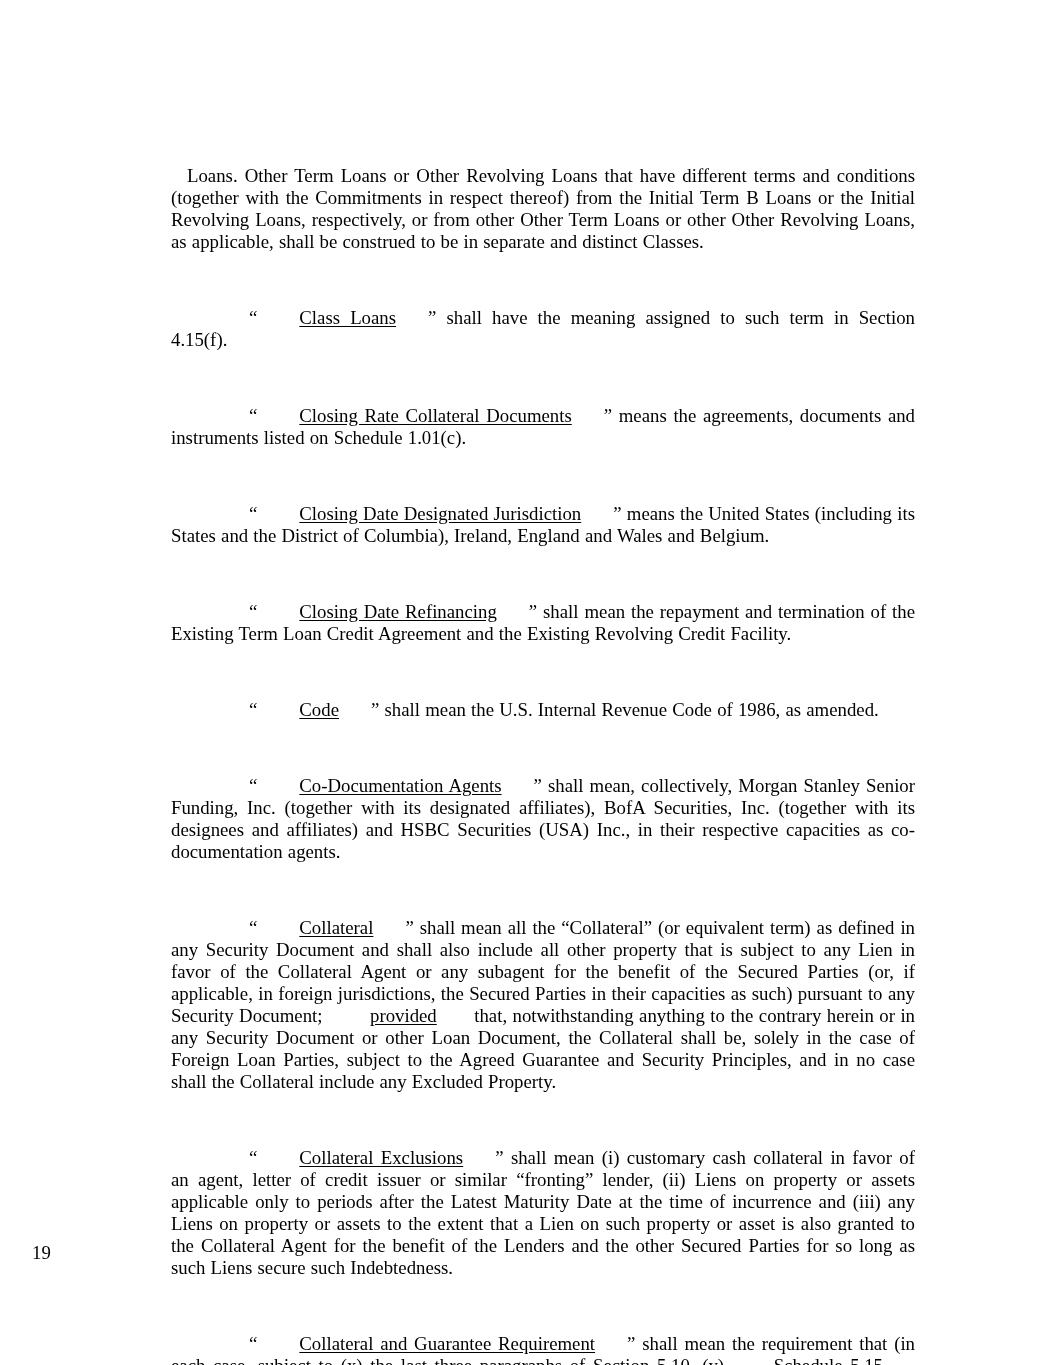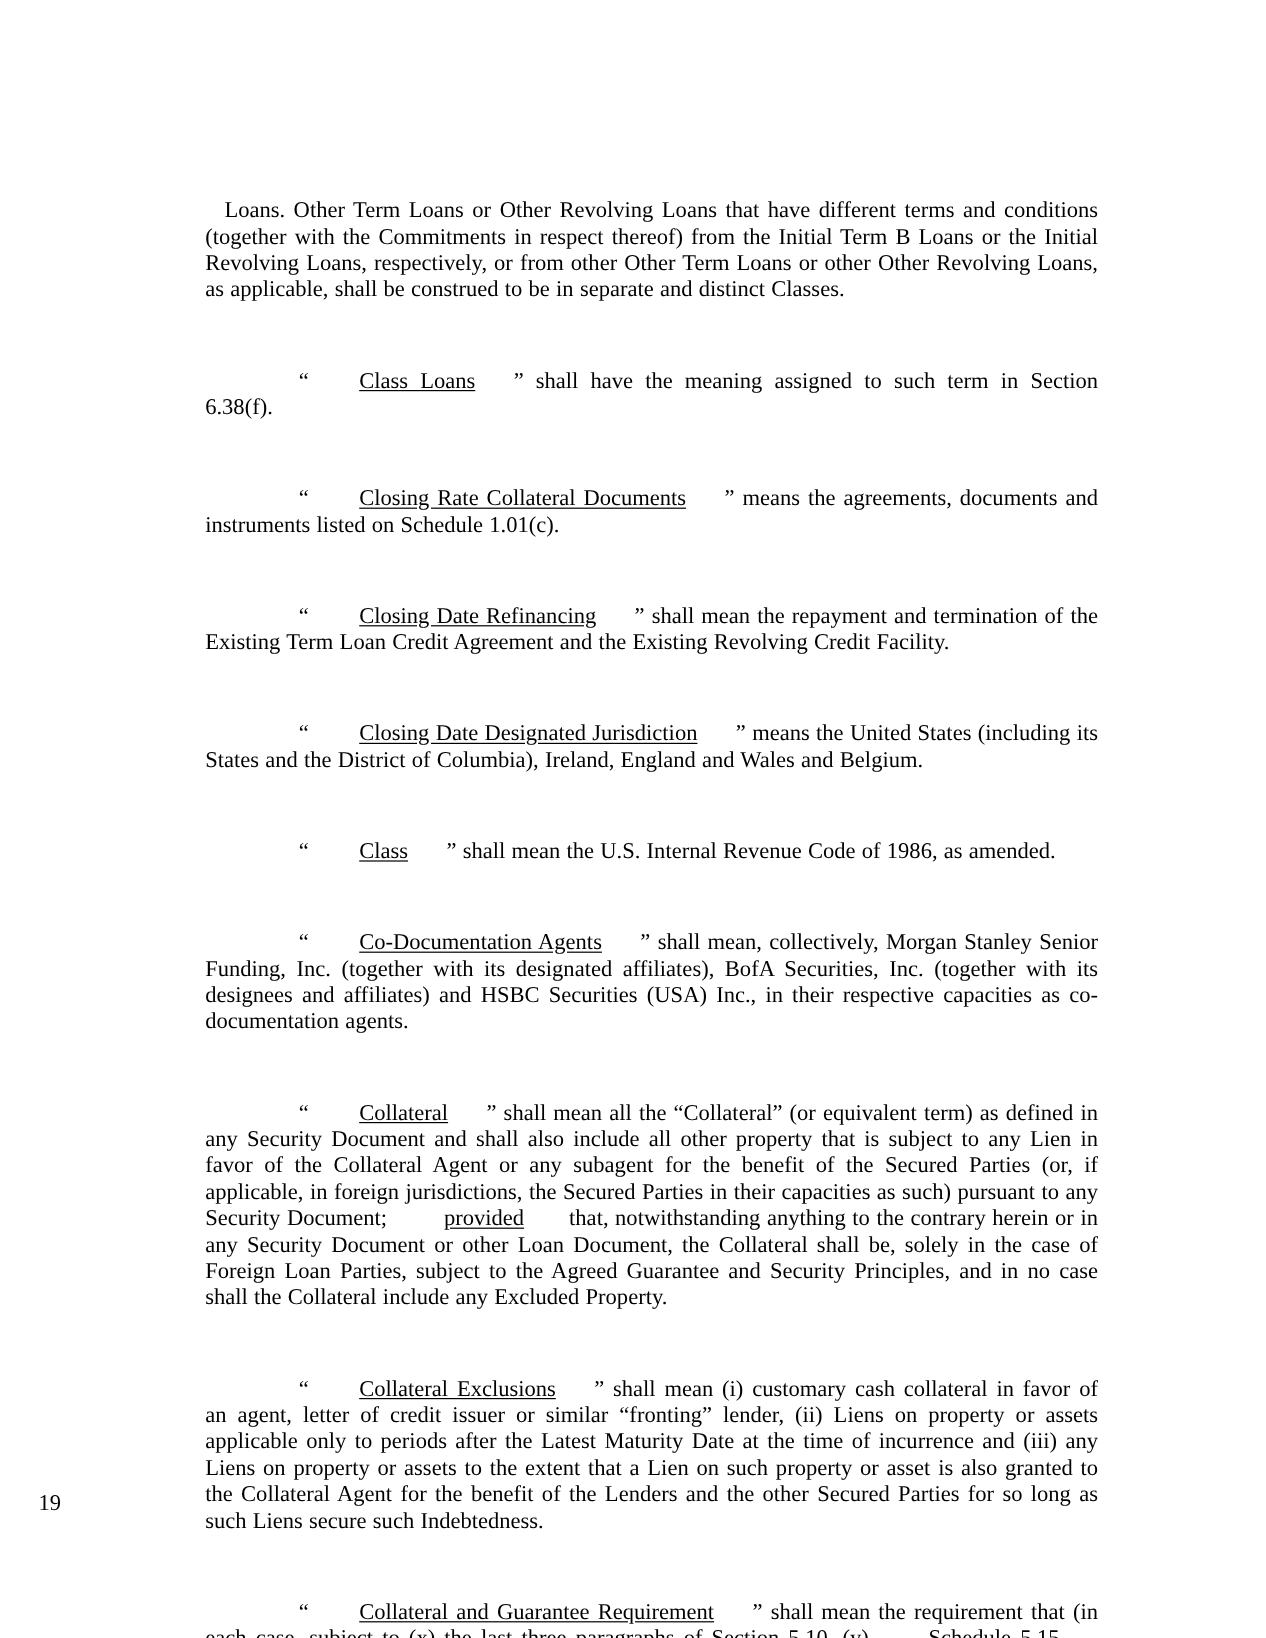--- a/index.html
+++ b/index.html
@@ -42,24 +42,24 @@
     font-size: 18.8px;
     line-height: 22px;
   }
 </style>
 </head>
 <body>
 
 <div class="sheet">
   <div class="doc-body">
       <p class="para"><span>Loans. Other Term Loans or Other Revolving Loans that have different terms and conditions (together with the Commitments in respect thereof) from the Initial Term B Loans or the Initial Revolving Loans, respectively, or from other Other Term Loans or other Other Revolving Loans, as applicable, shall be construed to be in separate and distinct Classes.</span></p>
-      <p class="para indent"><span>“</span><span class="defined-term">Class Loans</span><span>” shall have the meaning assigned to such term in Section 6.38(f).</span></p>
+      <p class="para indent"><span>“</span><span class="defined-term">Class Loans</span><span>” shall have the meaning assigned to such term in Section 4.15(f).</span></p>
       <p class="para indent"><span>“</span><span class="defined-term">Closing Rate Collateral Documents</span><span>” means the agreements, documents and instruments listed on Schedule 1.01(c).</span></p>
+      <p class="para indent"><span>“</span><span class="defined-term">Closing Date Designated Jurisdiction</span><span>” means the United States (including its States and the District of Columbia), Ireland, England and Wales and Belgium.</span></p>
       <p class="para indent"><span>“</span><span class="defined-term">Closing Date Refinancing</span><span>” shall mean the repayment and termination of the Existing Term Loan Credit Agreement and the Existing Revolving Credit Facility.</span></p>
-      <p class="para indent"><span>“</span><span class="defined-term">Closing Date Designated Jurisdiction</span><span>” means the United States (including its States and the District of Columbia), Ireland, England and Wales and Belgium.</span></p>
-      <p class="para indent"><span>“</span><span class="defined-term">Class</span><span>” shall mean the U.S. Internal Revenue Code of 1986, as amended.</span></p>
+      <p class="para indent"><span>“</span><span class="defined-term">Code</span><span>” shall mean the U.S. Internal Revenue Code of 1986, as amended.</span></p>
       <p class="para indent"><span>“</span><span class="defined-term">Co-Documentation Agents</span><span>” shall mean, collectively, Morgan Stanley Senior Funding, Inc. (together with its designated affiliates), BofA Securities, Inc. (together with its designees and affiliates) and HSBC Securities (USA) Inc., in their respective capacities as co-documentation agents.</span></p>
       <p class="para indent"><span>“</span><span class="defined-term">Collateral</span><span>” shall mean all the “Collateral” (or equivalent term) as defined in any Security Document and shall also include all other property that is subject to any Lien in favor of the Collateral Agent or any subagent for the benefit of the Secured Parties (or, if applicable, in foreign jurisdictions, the Secured Parties in their capacities as such) pursuant to any Security Document; </span><span class="defined-term">provided</span><span> that, notwithstanding anything to the contrary herein or in any Security Document or other Loan Document, the Collateral shall be, solely in the case of Foreign Loan Parties, subject to the Agreed Guarantee and Security Principles, and in no case shall the Collateral include any Excluded Property.</span></p>
       <p class="para indent"><span>“</span><span class="defined-term">Collateral Exclusions</span><span>” shall mean (i) customary cash collateral in favor of an agent, letter of credit issuer or similar “fronting” lender, (ii) Liens on property or assets applicable only to periods after the Latest Maturity Date at the time of incurrence and (iii) any Liens on property or assets to the extent that a Lien on such property or asset is also granted to the Collateral Agent for the benefit of the Lenders and the other Secured Parties for so long as such Liens secure such Indebtedness.</span></p>
       <p class="para indent"><span>“</span><span class="defined-term">Collateral and Guarantee Requirement</span><span>” shall mean the requirement that (in each case, subject to (x) the last three paragraphs of Section 5.10, (y) </span><span class="defined-term">Schedule 5.15</span><span> (which, for the avoidance of doubt, shall</span></p>
     </div>
   <div class="page-number">19</div>
 </div>
 
 </body></html>

